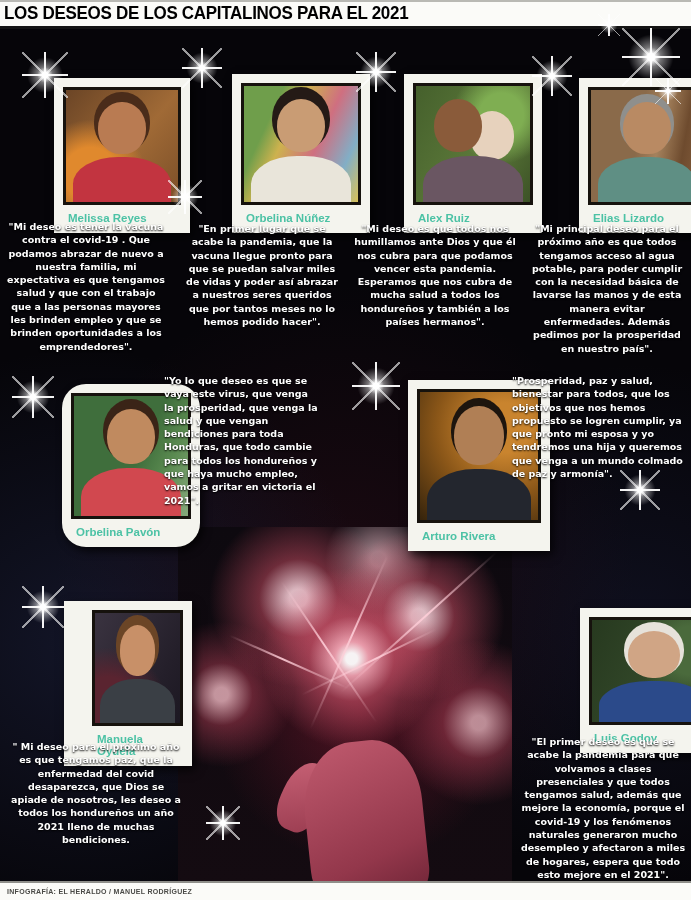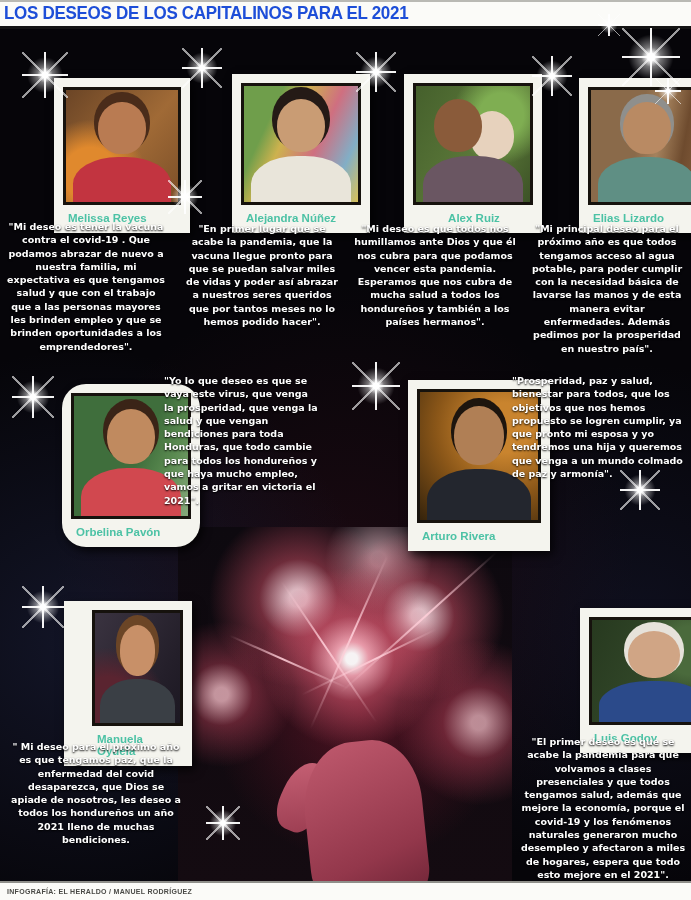--- a/index.html
+++ b/index.html
@@ -3,21 +3,21 @@
 <meta charset="utf-8">
 <style>
   html,body{margin:0;padding:0;}
   body{width:691px;height:900px;position:relative;overflow:hidden;
        background:#060509;font-family:"Liberation Sans",sans-serif;}
 
   
   .topbar{position:absolute;left:0;top:0;width:691px;height:29px;background:#fbfbf8;
           border-top:2px solid #b9b9b4;border-bottom:3px solid #141414;
           display:flex;align-items:center;box-sizing:border-box;}
-  .topbar h1{margin:0 16px 0 4px;font-size:17px;font-weight:700;color:#1d4ed8;
+  .topbar h1{margin:0 16px 0 4px;font-size:17px;font-weight:700;color:#000000;
              letter-spacing:-.3px;transform:scaleY(1.05);transform-origin:left center;}
   .botbar{position:absolute;left:0;top:881px;width:691px;height:19px;background:#fbfbf8;
           border-top:2px solid #8f8f8a;box-sizing:border-box;display:flex;align-items:center;z-index:30;}
   .botbar span{margin-left:7px;font-size:7px;font-weight:700;color:#4a4a46;letter-spacing:.3px;}
 
   
   .bg-tint{position:absolute;inset:29px 0 19px 0;
      background:
        radial-gradient(circle at 12% 72%, rgba(48,58,110,.30), transparent 34%),
        radial-gradient(circle at 92% 70%, rgba(40,46,92,.25), transparent 30%),
@@ -29,21 +29,21 @@
   .photo{border:3px solid #16120d;position:relative;overflow:hidden;}
   .photo::before{content:"";position:absolute;width:42%;height:46%;left:29%;top:11%;
                  border-radius:50% 50% 47% 47%;}
   .photo::after{content:"";position:absolute;width:88%;height:52%;left:6%;top:60%;
                 border-radius:46% 46% 0 0;}
   .pname{font-size:11.5px;font-weight:700;color:#4cc2a5;padding:7px 3px 9px 5px;
          font-family:"Liberation Sans",sans-serif;}
 
   .p-melissa {left:14px; top:62px; width:136px;} .p-melissa  .photo{height:112px;}
   .p-alejandra{left:192px;top:58px; width:138px;} .p-alejandra .photo{height:116px;}
-  .p-alex    {left:364px;top:58px; width:138px;text-align:center;} .p-alex     .photo{height:116px;}
+  .p-alex    {left:364px;top:58px; width:138px;} .p-alex     .photo{height:116px;}
   .p-elias   {left:539px;top:62px; width:136px;} .p-elias    .photo{height:112px;}
   .p-orbelina{left:22px; top:368px;width:138px;border-radius:24px;} .p-orbelina .photo{height:120px;}
   .p-arturo  {left:362px;top:364px;width:142px;margin-left:46px;} .p-arturo   .photo{height:128px;}
   .p-manuela {left:24px; top:585px;width:128px;padding-left:28px;} .p-manuela  .photo{height:110px;}
   .p-luis    {left:540px;top:592px;width:148px;} .p-luis     .photo{height:102px;}
 
   
   .p-melissa .photo{background:radial-gradient(circle at 22% 75%, #e0892d 0 22%, transparent 45%),
                     linear-gradient(130deg,#6b4526,#a06a36 55%,#7c4f28);}
   .p-melissa .photo::before{background:#b97b52;box-shadow:0 -6px 0 4px #4a2c1a;}
@@ -129,21 +129,21 @@
 </header>
 
 <figure class="polaroid p-melissa">
   <div class="photo"></div>
   <figcaption class="pname">Melissa Reyes</figcaption>
 </figure>
 <p class="quote q-melissa">"Mi deseo es tener la vacuna contra el covid-19 . Que podamos abrazar de nuevo a nuestra familia, mi expectativa es que tengamos salud y que con el trabajo que a las personas mayores les brinden empleo y que se brinden oportunidades a los emprendedores".</p>
 
 <figure class="polaroid p-alejandra">
   <div class="photo"></div>
-  <figcaption class="pname">Alejandra Núñez</figcaption>
+  <figcaption class="pname">Orbelina Núñez</figcaption>
 </figure>
 <p class="quote q-alejandra">"En primer lugar que se acabe la pandemia, que la vacuna llegue pronto para que se puedan salvar miles de vidas y poder así abrazar a nuestros seres queridos que por tantos meses no lo hemos podido hacer".</p>
 
 <figure class="polaroid p-alex">
   <div class="photo"></div>
   <figcaption class="pname">Alex Ruiz</figcaption>
 </figure>
 <p class="quote q-alex">"Mi deseo es que todos nos humillamos ante Dios y que él nos cubra para que podamos vencer esta pandemia. Esperamos que nos cubra de mucha salud a todos los hondureños y también a los países hermanos".</p>
 
 <figure class="polaroid p-elias">

